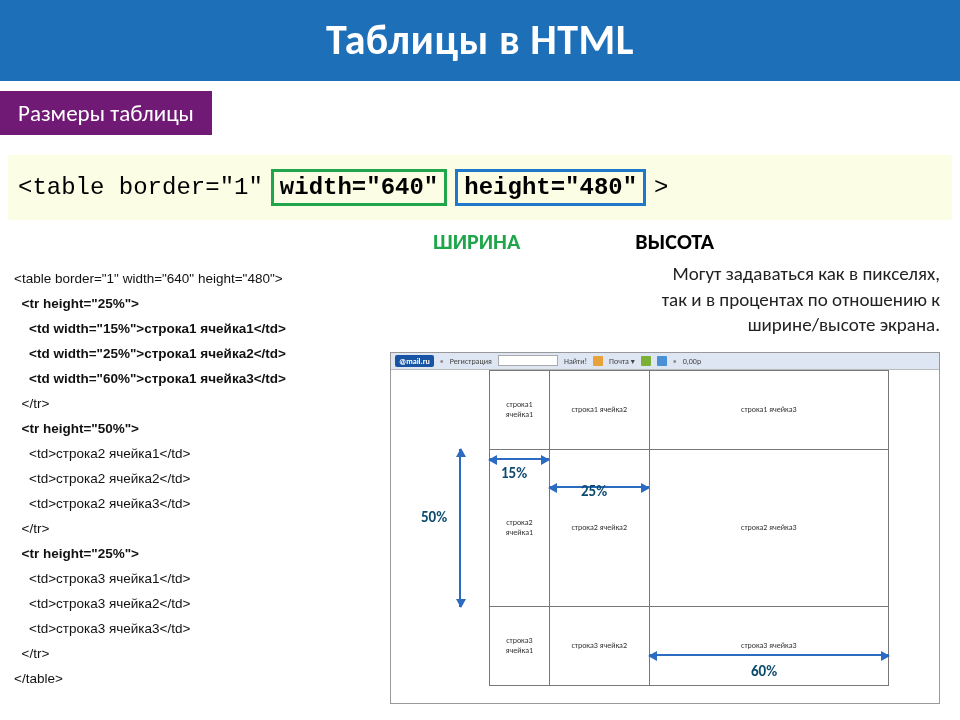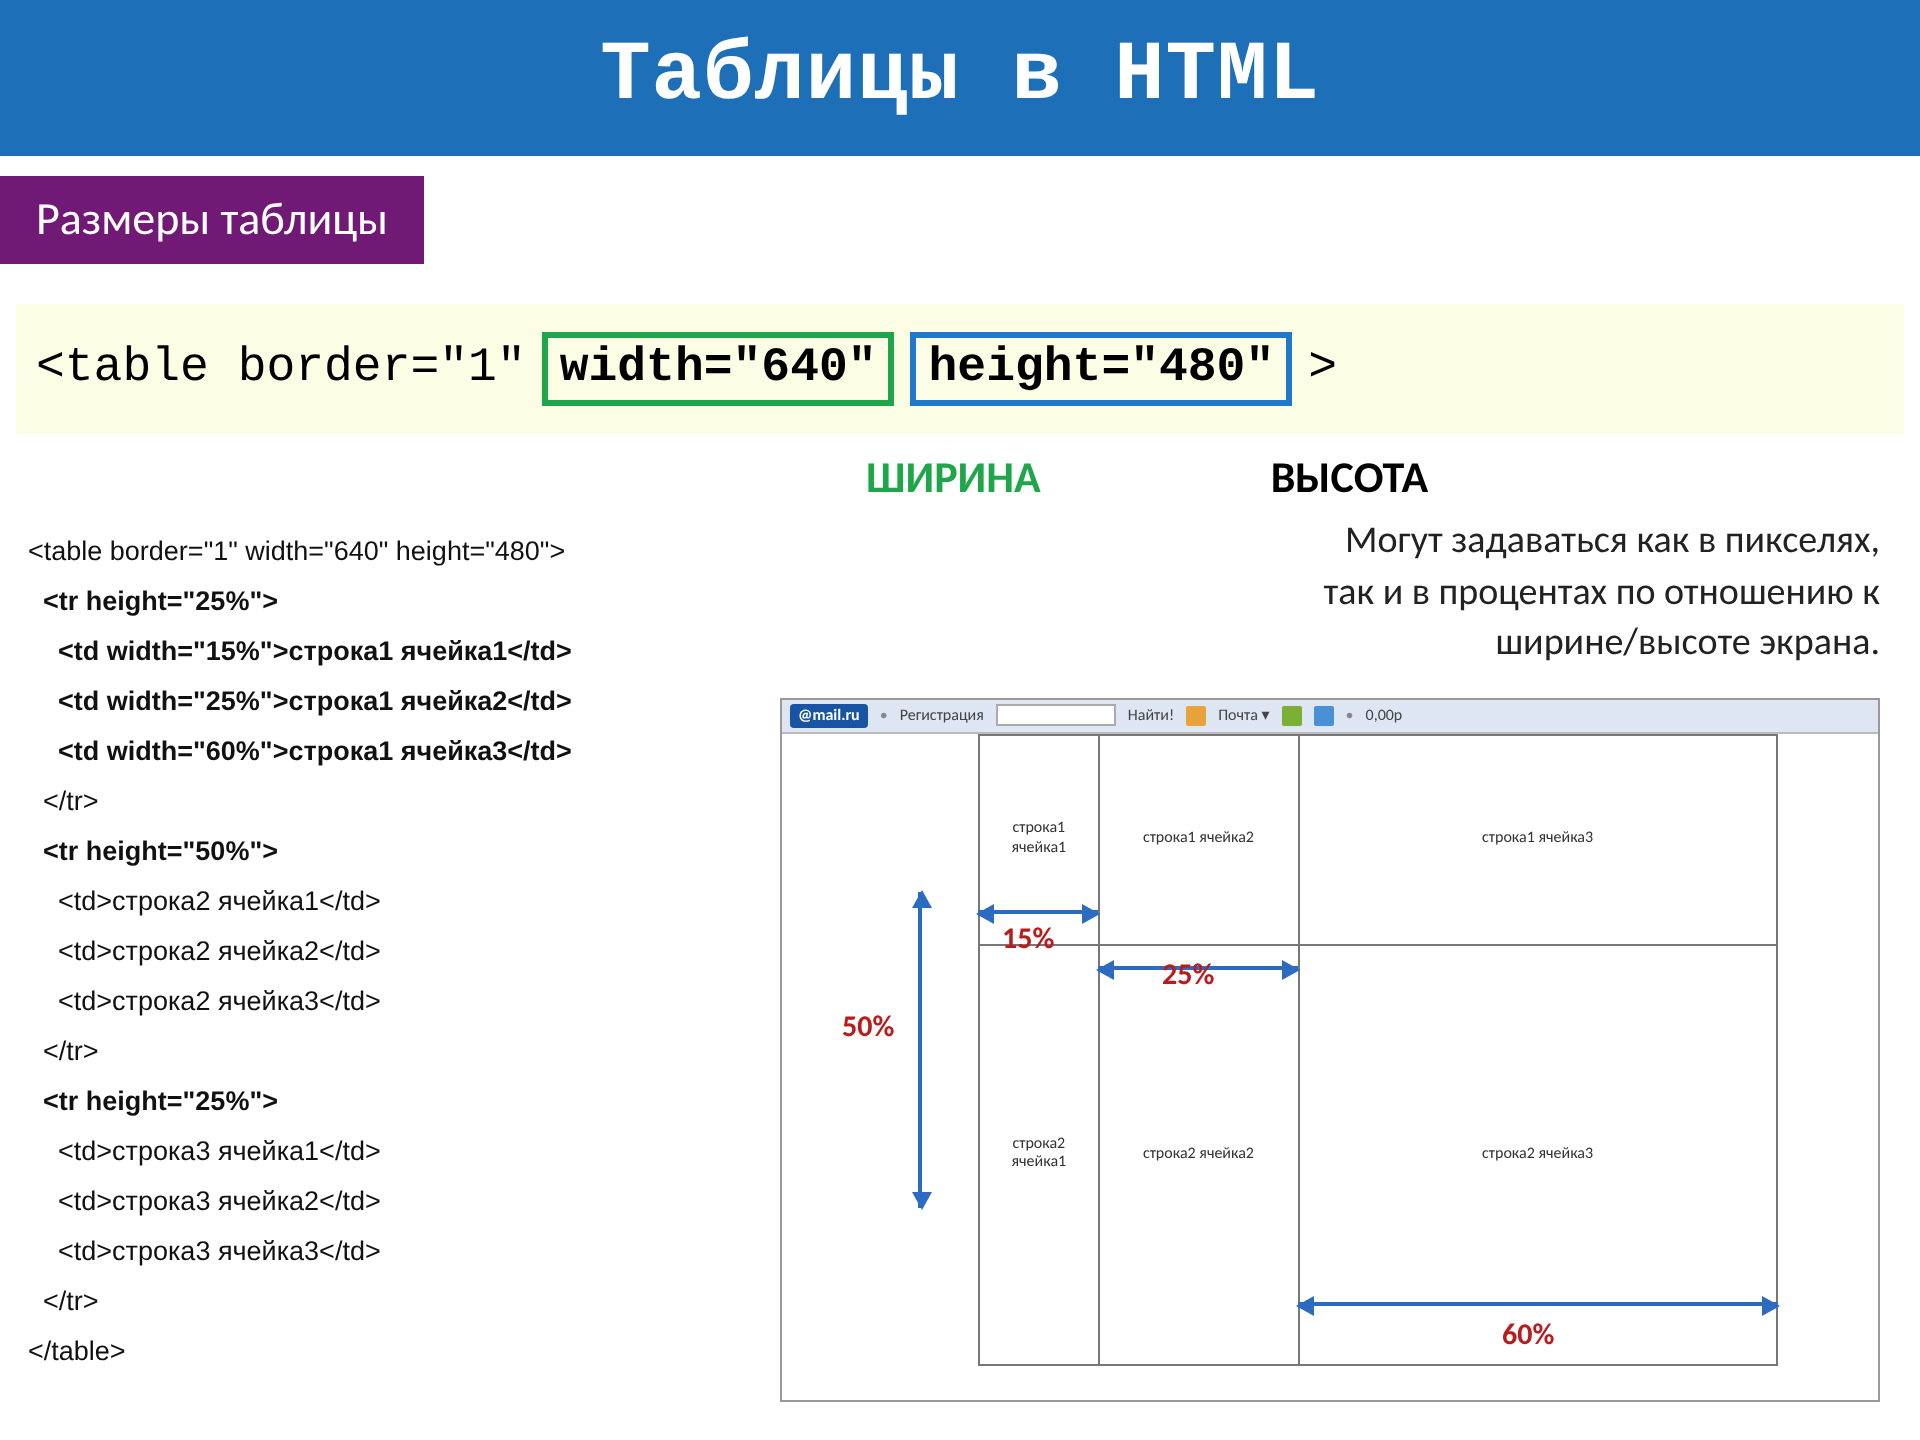--- a/index.html
+++ b/index.html
@@ -11,21 +11,20 @@
     overflow: hidden;
   }
   .title-bar {
     background: #1d6fb8;
     color: #fff;
     text-align: center;
     font-size: 42px;
     font-weight: bold;
     padding: 14px 0 16px;
     letter-spacing: 0.5px;
-    font-family: Liberation Mono, monospace;
   }
   .subtitle-badge {
     display: inline-block;
     background: #701a75;
     color: #fff;
     font-size: 23px;
     padding: 8px 18px;
     margin-top: 10px;
     margin-left: 0;
     text-align: center;
@@ -119,21 +118,21 @@
     border: 1px solid #777;
     font-size: 8px;
     color: #333;
     text-align: center;
     vertical-align: middle;
     line-height: 1.2;
   }
 
   .dim-label {
     position: absolute;
-    color: #b91c1c;
+    color: #0c4a6e;
     font-weight: bold;
     font-size: 15px;
   }
   .arrow {
     position: absolute;
   }
   .arrow.h { height: 0; border-top: 2.5px solid #2b6bc2; }
   .arrow.v { width: 0; border-left: 2.5px solid #2b6bc2; }
   .arrow.h::before, .arrow.h::after,
   .arrow.v::before, .arrow.v::after {
@@ -210,20 +209,25 @@
               <tr style="height:25%">
                 <td style="width:15%">строка1<br>ячейка1</td>
                 <td style="width:25%">строка1 ячейка2</td>
                 <td style="width:60%">строка1 ячейка3</td>
               </tr>
               <tr style="height:50%">
                 <td style="width:15%">строка2<br>ячейка1</td>
                 <td style="width:25%">строка2 ячейка2</td>
                 <td style="width:60%">строка2 ячейка3</td>
               </tr>
+              <tr style="height:25%">
+                <td style="width:15%">строка3<br>ячейка1</td>
+                <td style="width:25%">строка3 ячейка2</td>
+                <td style="width:60%">строка3 ячейка3</td>
+              </tr>
             </tbody>
           </table>
 
         <div class="arrow h" style="left:98px; top:88px; width:60px;"></div>
         <div class="dim-label" style="left:110px; top:94px;">15%</div>
 
         <div class="arrow h" style="left:158px; top:116px; width:100px;"></div>
         <div class="dim-label" style="left:190px; top:112px;">25%</div>
 
         <div class="arrow v" style="left:68px; top:79px; height:158px;"></div>

